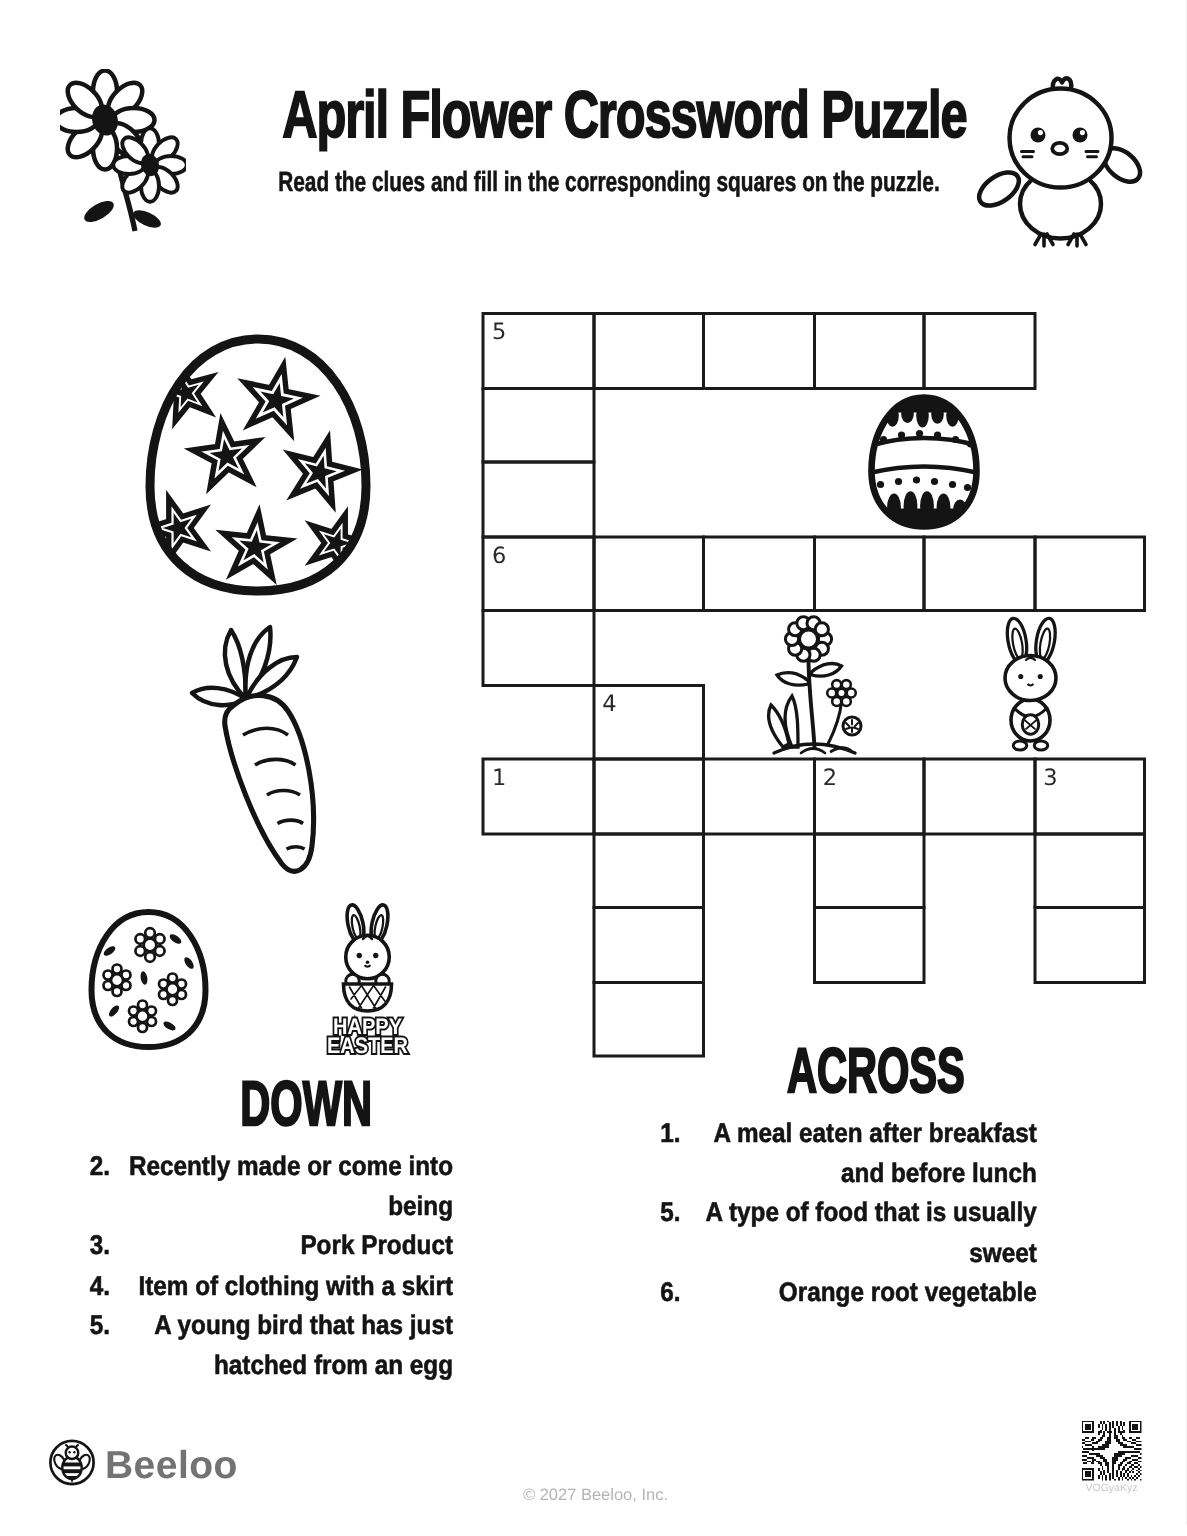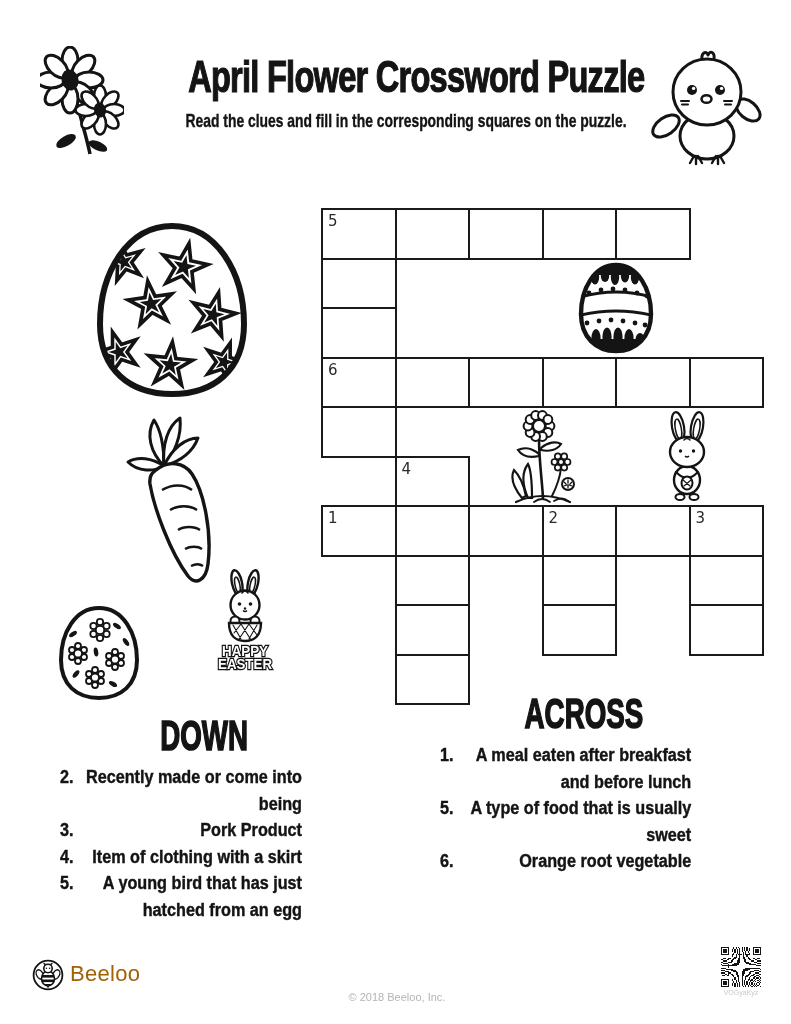--- a/index.html
+++ b/index.html
@@ -50,22 +50,22 @@
     transform:scaleX(0.9);transform-origin:0 0;
     -webkit-text-stroke:0.4px #141414;
   }
   .clue-list li{display:flex;}
   .clue-num{flex:0 0 26px;}
   .clues-across .clue-num{flex:0 0 24px;}
   .clue-text{flex:1 1 auto;}
 
   
   .brand{
-    position:absolute;left:70px;top:961px;font-size:22px;font-weight:normal;
-    color:#a16207;letter-spacing:0.3px;
+    position:absolute;left:70px;top:961px;font-size:26px;font-weight:bold;
+    color:#737373;letter-spacing:0.3px;
   }
   .copyright{
     position:absolute;left:297px;top:991px;width:200px;text-align:center;
     font-size:11px;color:#b4b4b4;
   }
   .qr-caption{
     position:absolute;left:709px;top:989px;width:64px;text-align:center;
     font-size:7px;color:#c8c8c8;
   }
   .he-text{
@@ -234,21 +234,21 @@
         <ellipse cx="61" cy="22" rx="4.5" ry="2.2" transform="rotate(35 61 22)"></ellipse>
         <ellipse cx="17" cy="30" rx="4.5" ry="2.2" transform="rotate(-35 17 30)"></ellipse>
         <ellipse cx="70" cy="38" rx="4.5" ry="2.2" transform="rotate(55 70 38)"></ellipse>
         <ellipse cx="40" cy="48" rx="4.5" ry="2.2" transform="rotate(80 40 48)"></ellipse>
         <ellipse cx="20" cy="70" rx="4.5" ry="2.2" transform="rotate(-50 20 70)"></ellipse>
         <ellipse cx="57" cy="80" rx="4.5" ry="2.2" transform="rotate(30 57 80)"></ellipse>
       </g>
     </svg>
   </div>
 
-  <div class="deco" style="left:213px;top:569px;width:64px;height:102px">
+  <div class="deco" style="left:213px;top:602px;width:64px;height:102px">
     <svg viewBox="0 0 64 102">
       <g class="ink" stroke-width="2.4" stroke-linecap="round">
         <g transform="rotate(-12 24 14)">
           <ellipse cx="24" cy="14" rx="5" ry="13"></ellipse>
           <ellipse cx="24" cy="16" rx="2.4" ry="8" stroke-width="1.5"></ellipse>
         </g>
         <g transform="rotate(12 40 14)">
           <ellipse cx="40" cy="14" rx="5" ry="13"></ellipse>
           <ellipse cx="40" cy="16" rx="2.4" ry="8" stroke-width="1.5"></ellipse>
         </g>
@@ -483,21 +483,21 @@
         <rect x="9" y="20.5" width="14" height="2.6"></rect>
         <rect x="9" y="25" width="14" height="2.6"></rect>
       </g>
       <circle class="ink" cx="16" cy="9.5" r="4.2" stroke-width="1.6"></circle>
       <circle class="inkfill" cx="14.4" cy="9.2" r="0.8"></circle>
       <circle class="inkfill" cx="17.6" cy="9.2" r="0.8"></circle>
       <path class="inkfill" d="M15,27 L16,30 L17,27 Z"></path>
     </svg>
   </div>
   <div class="brand">Beeloo</div>
-  <div class="copyright">© 2018 Beeloo, Inc.</div>
+  <div class="copyright">© 2027 Beeloo, Inc.</div>
 
   <div class="deco" style="left:721px;top:947px;width:40px;height:40px">
     <svg id="qr-svg" viewBox="0 0 33 33" shape-rendering="crispEdges">
       <rect width="33" height="33" fill="#fff"></rect>
     <rect x="0" y="0" width="7" height="7" fill="#141414"></rect>
         <rect x="1" y="1" width="5" height="5" fill="#fff"></rect>
         <rect x="2" y="2" width="3" height="3" fill="#141414"></rect>
         <rect x="26" y="0" width="7" height="7" fill="#141414"></rect>
         <rect x="27" y="1" width="5" height="5" fill="#fff"></rect>
         <rect x="28" y="2" width="3" height="3" fill="#141414"></rect>

